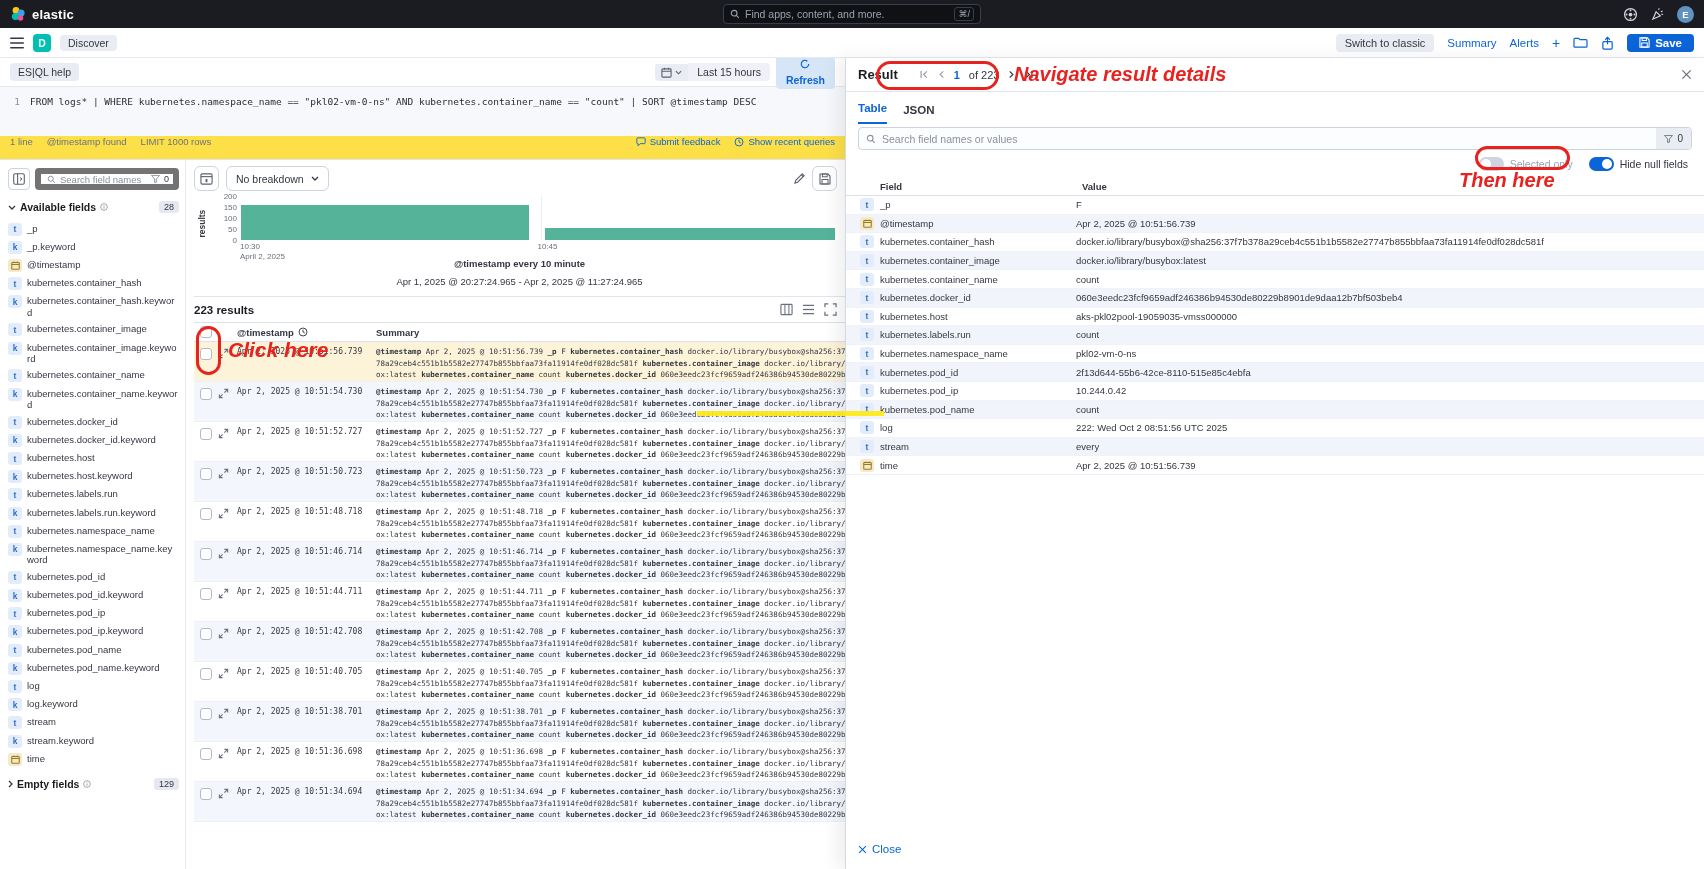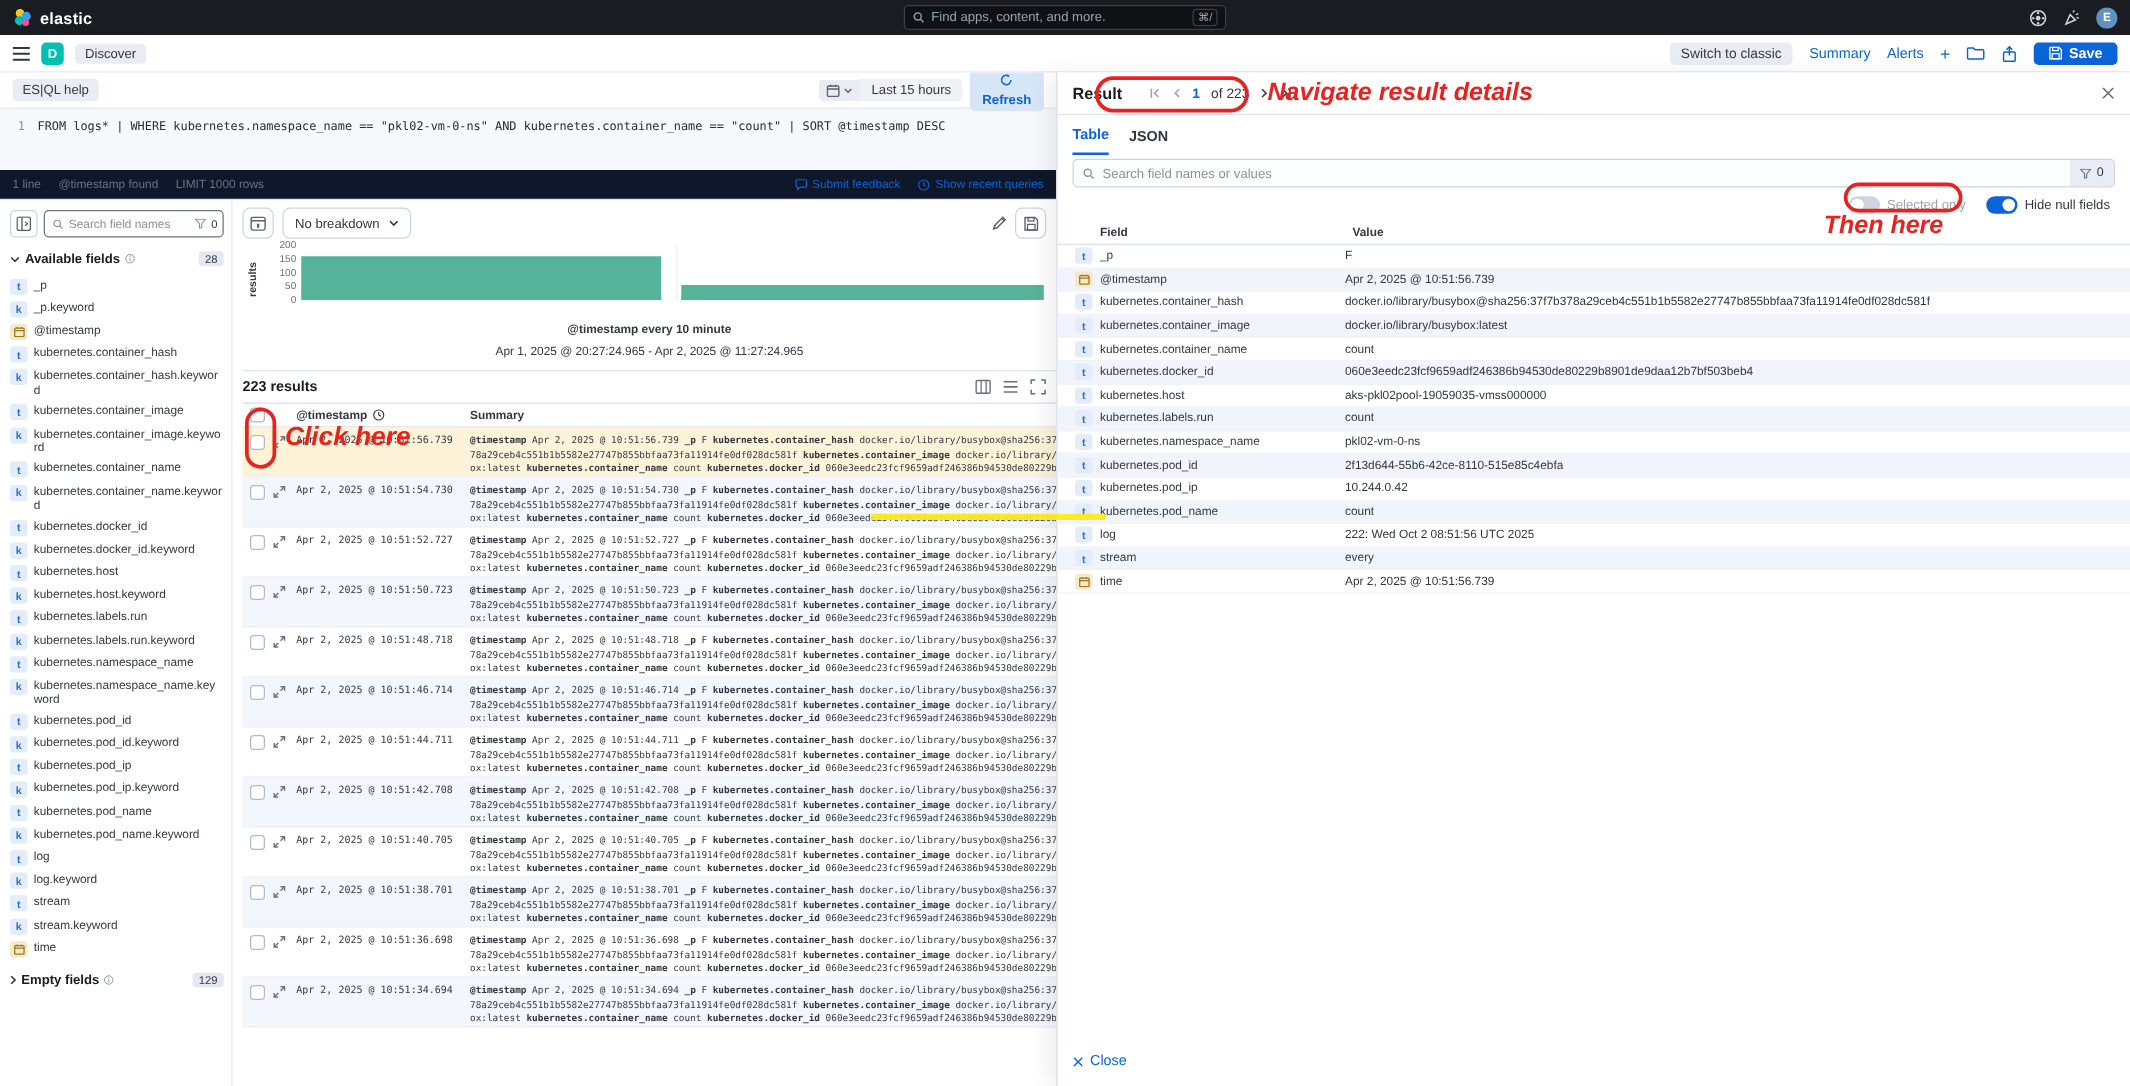--- a/index.html
+++ b/index.html
@@ -36,31 +36,31 @@
   .pill{background:#e9edf3;border-radius:4px;padding:3px 8px;font-size:10.5px;color:#343741;}
   .qr-right{margin-left:auto;display:flex;align-items:center;gap:6px;}
   .date-group{display:flex;align-items:center;border-radius:4px;overflow:hidden;}
   .date-cal{background:#e9edf3;padding:3px 6px;display:flex;align-items:center;gap:3px;}
   .date-text{background:#eff1f6;padding:3px 9px;font-size:10.5px;color:#343741;}
   .btn-refresh{background:#d7e6f7;color:#0b64d8;border-radius:4px;padding:3px 10px;font-size:10.5px;font-weight:600;
       display:flex;align-items:center;gap:5px;flex-direction:column;}
   .editor{height:50px;background:#f7f8fb;border-top:1px solid #e6e9f2;display:flex;padding-top:9px;}
   .gutter{width:30px;text-align:right;padding-right:10px;color:#8b919e;font:9.5px "DejaVu Sans Mono",monospace;}
   .query-text{font:9.5px "DejaVu Sans Mono",monospace;color:#2a2c33;white-space:pre;}
-  .editor-status{height:24px;display:flex;align-items:center;padding:0 10px;border-bottom:1px solid #e0e4ee;background:#0f172a;}
+  .editor-status{height:24px;display:flex;align-items:flex-start;padding:0 10px;border-bottom:1px solid #e0e4ee;background:#fde047;}
   .st-left{display:flex;gap:14px;font-size:9.5px;color:#6a7180;}
   .st-right{margin-left:auto;display:flex;gap:14px;align-items:center;}
   .st-link{color:#0b64d8;font-size:9.5px;display:flex;align-items:center;gap:4px;}
   
   .body-cols{display:flex;height:709px;}
   .sidebar{width:186px;border-right:1px solid #e6e9f2;padding:8px 6px 0 8px;overflow:hidden;}
   .sb-top{display:flex;gap:5px;align-items:center;}
   .icon-btn{width:22px;height:22px;border:1px solid #cdd3df;border-radius:4px;background:#fff;
       display:flex;align-items:center;justify-content:center;flex:none;}
-  .sb-search{flex:1;height:22px;border:1px solid #737373;border-radius:4px;background:#fcfdfe;
+  .sb-search{flex:1;height:22px;border:6px solid #737373;border-radius:4px;background:#fcfdfe;
       display:flex;align-items:center;padding:0 4px 0 6px;gap:4px;}
   .ph{color:#8b919e;font-size:9.5px;flex:1;white-space:nowrap;overflow:hidden;}
   .mini-count{font-size:9px;color:#343741;}
   .fields-head{margin-top:11px;display:flex;align-items:center;gap:4px;}
   .fh-label{font-size:10.5px;font-weight:700;color:#1a1c21;}
   .badge{margin-left:auto;background:#e4e8f0;border-radius:3px;font-size:9px;padding:1px 5px;color:#343741;}
   .f-list{margin-top:7px;}
   .f-item{display:flex;gap:5px;padding:2.6px 0;align-items:flex-start;}
   .tok{width:14px;height:13px;border-radius:3px;font-size:8.5px;font-weight:700;display:flex;align-items:center;
       justify-content:center;flex:none;background:#e2ecfb;color:#2f6fce;}
@@ -490,20 +490,27 @@
             <div class="plot">
               <span class="ytick" style="top:0%">200</span>
               <span class="ytick" style="top:25%">150</span>
               <span class="ytick" style="top:50%">100</span>
               <span class="ytick" style="top:75%">50</span>
               <span class="ytick" style="top:100%">0</span>
               <div class="gridv" style="left:50.5%"></div>
               <div class="bar" id="bar1" style="left: 0px; width: 48.5%; height: 80%; background: rgb(84, 179, 153);"></div>
               <div class="bar" id="bar2" style="left: 51.2%; width: 48.8%; height: 27.5%; background: rgb(84, 179, 153);"></div>
             </div>
+            <div class="xticks">
+              <span class="xtick1">
+                <span>10:30</span><br>
+                <span>April 2, 2025</span>
+              </span>
+              <span class="xtick2">10:45</span>
+            </div>
           </div>
           <div class="chart-cap">@timestamp every 10 minute</div>
           <div class="chart-range">Apr 1, 2025 @ 20:27:24.965 - Apr 2, 2025 @ 11:27:24.965</div>
 
           <div class="results-head">
             <span class="res-count">223 results</span>
             <div class="rh-icons">
               <svg width="13" height="13" viewBox="0 0 14 14">
                 <rect x="1" y="1.5" width="12" height="11" rx="1" fill="none" stroke="#69707d" stroke-width="1.2"></rect>
                 <line x1="5.3" y1="1.5" x2="5.3" y2="12.5" stroke="#69707d" stroke-width="1.1"></line>

